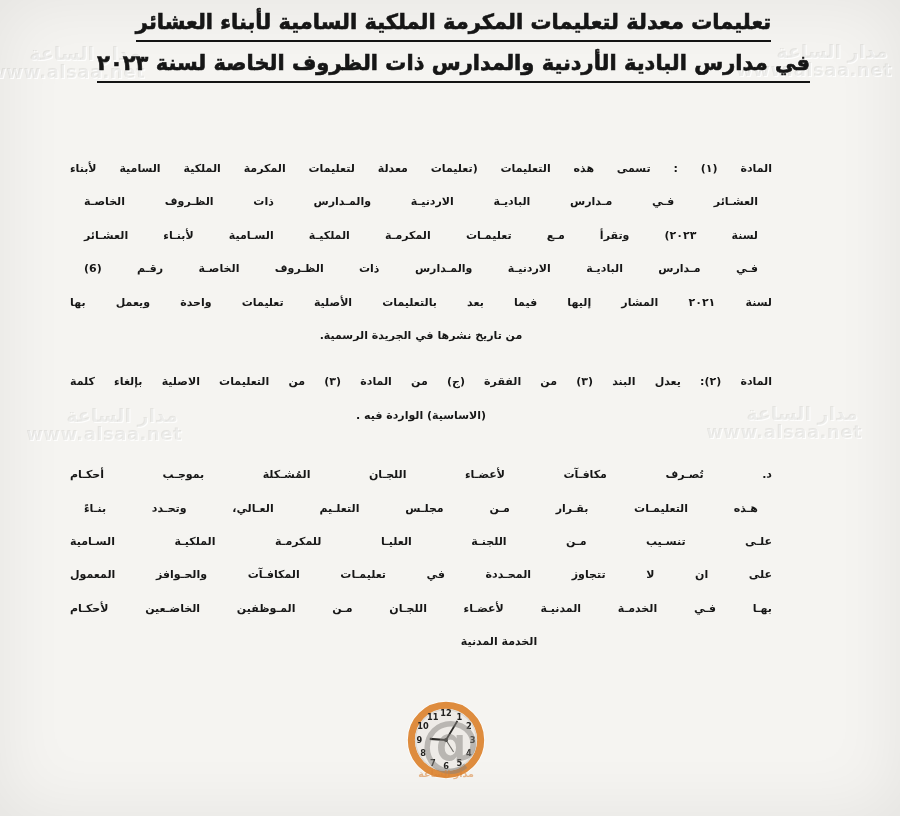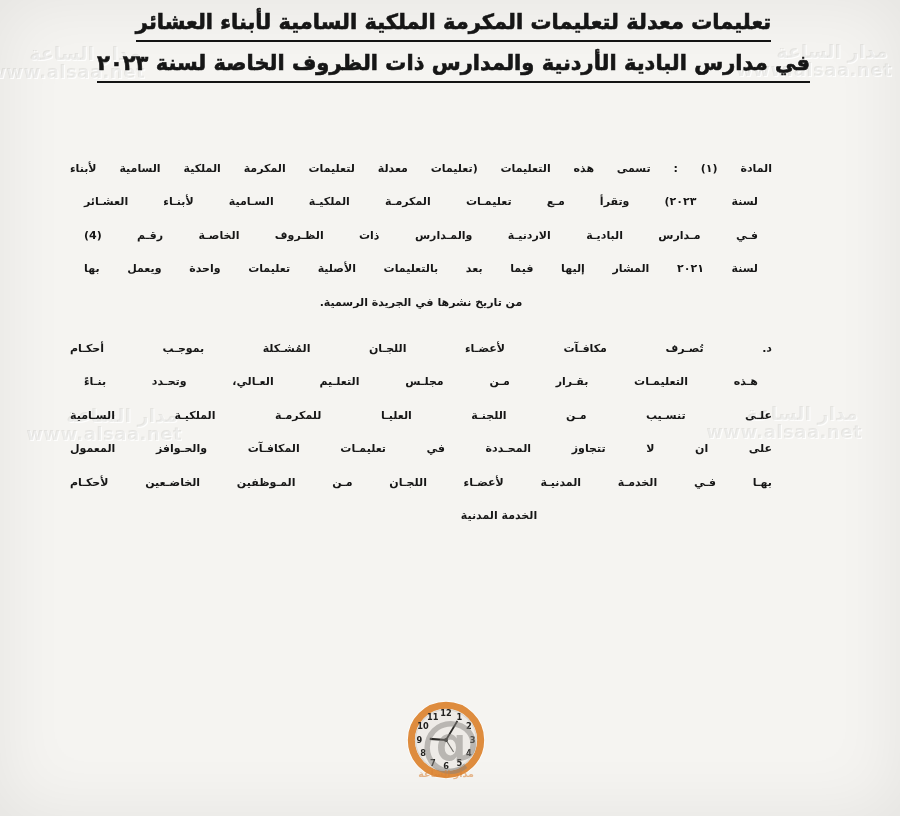--- a/index.html
+++ b/index.html
@@ -90,24 +90,29 @@
   </div>
 
   <header class="title">
     <h1><span class="tspan">تعليمات معدلة لتعليمات المكرمة الملكية السامية لأبناء العشائر</span></h1>
     <h1><span class="tspan">في مدارس البادية الأردنية والمدارس ذات الظروف الخاصة لسنة ٢٠٢٣</span></h1>
   </header>
 
   <main class="body">
     <section class="para" id="p1">
         <div class="line">المادة (١) : تسمى هذه التعليمات (تعليمات معدلة لتعليمات المكرمة الملكية السامية لأبناء</div>
+        <div class="line">العشـائر فـي مـدارس الباديـة الاردنيـة والمـدارس ذات الظـروف الخاصـة</div>
         <div class="line">لسنة ٢٠٢٣) وتقرأ مـع تعليمـات المكرمـة الملكيـة السـامية لأبنـاء العشـائر</div>
-        <div class="line">فـي مـدارس الباديـة الاردنيـة والمـدارس ذات الظـروف الخاصـة رقـم (4)</div>
+        <div class="line">فـي مـدارس الباديـة الاردنيـة والمـدارس ذات الظـروف الخاصـة رقـم (6)</div>
         <div class="line">لسنة ٢٠٢١ المشار إليها فيما بعد بالتعليمات الأصلية تعليمات واحدة ويعمل بها</div>
         <div class="line last">من تاريخ نشرها في الجريدة الرسمية.</div>
+      </section>
+    <section class="para" id="p2">
+        <div class="line">المادة (٢): يعدل البند (٣) من الفقرة (ج) من المادة (٣) من التعليمات الاصلية بإلغاء كلمة</div>
+        <div class="line last">(الاساسية) الواردة فيه .</div>
       </section>
     <section class="para" id="p5">
         <div class="line">د. تُصـرف مكافـآت لأعضـاء اللجـان المُشـكلة بموجـب أحكـام</div>
         <div class="line">هـذه التعليمـات بقـرار مـن مجلـس التعلـيم العـالي، وتحـدد بنـاءً</div>
         <div class="line">علـى تنسـيب مـن اللجنـة العليـا للمكرمـة الملكيـة السـامية</div>
         <div class="line">على ان لا تتجاوز المحـددة في تعليمـات المكافـآت والحـوافز المعمول</div>
         <div class="line">بهـا فـي الخدمـة المدنيـة لأعضـاء اللجـان مـن المـوظفين الخاضـعين لأحكـام</div>
         <div class="line last">الخدمة المدنية</div>
       </section>
   </main>

